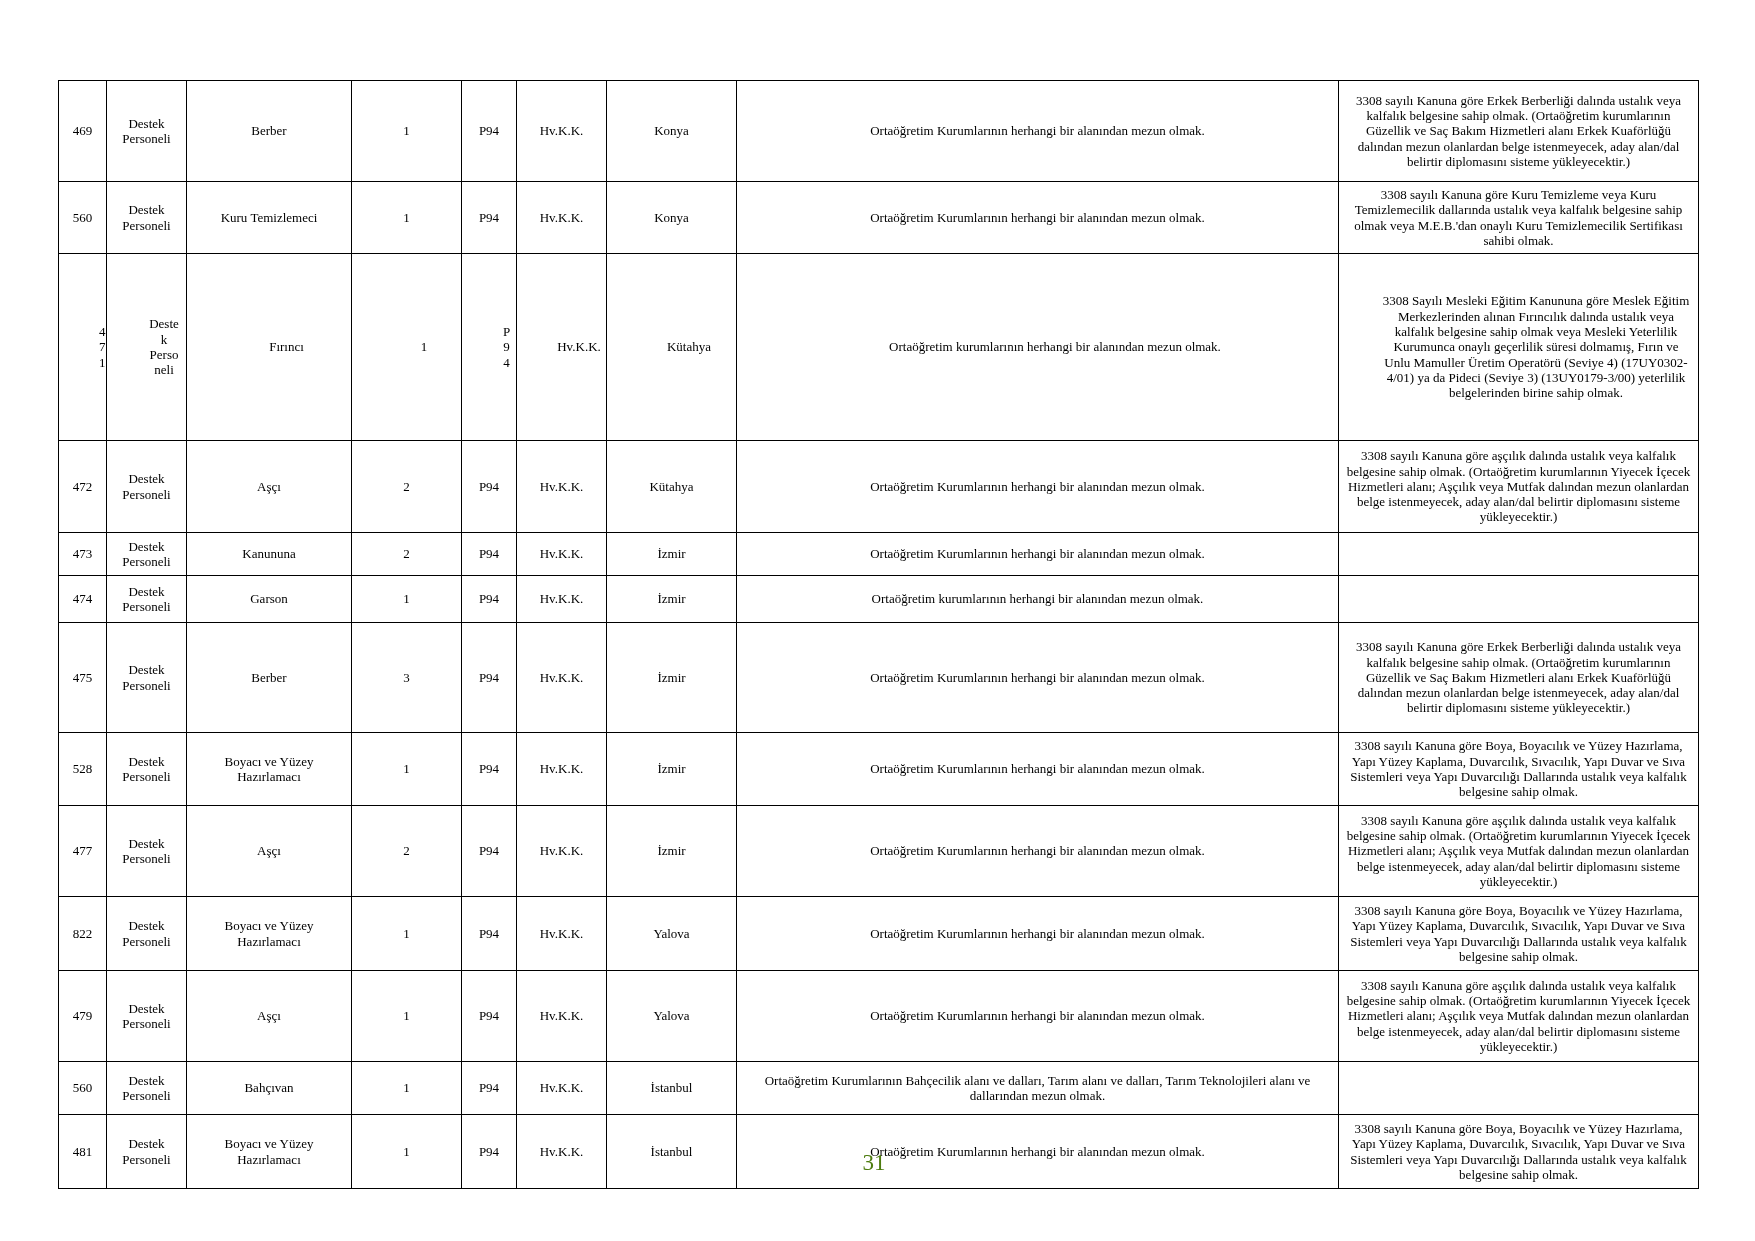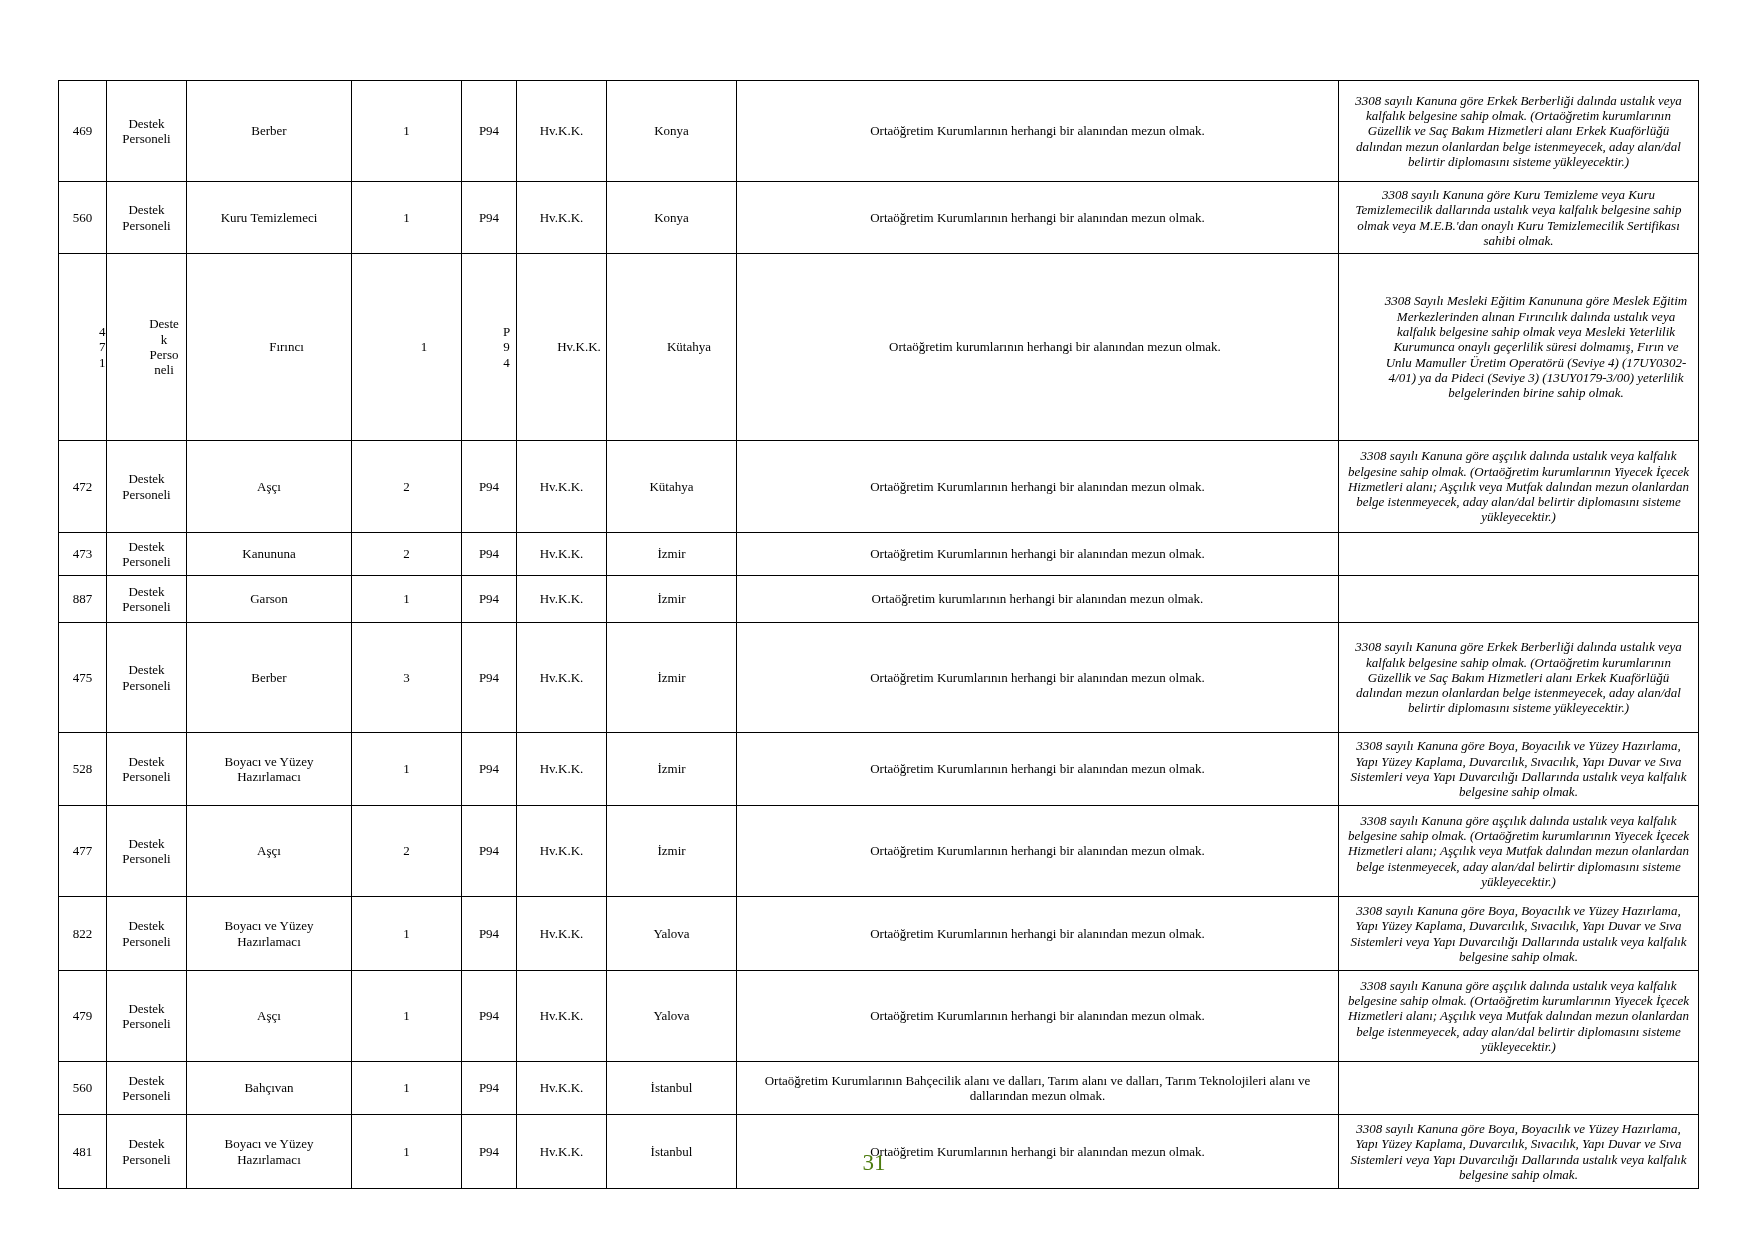--- a/index.html
+++ b/index.html
@@ -43,21 +43,20 @@
   td.c-req {
     text-align: justify;
     padding: 2px 8px 2px 8px;
     font-size: 13px;
   }
   td.c-note {
     text-align: justify;
     font-size: 12.5px;
     line-height: 1.17;
     padding: 2px 7px;
-    font-style: italic;
   }
   
   tbody tr:nth-child(1)  td { height: 96px; }
   tbody tr:nth-child(2)  td { height: 67px; }
   tbody tr:nth-child(3)  td { height: 182px; padding-left: 40px; }
   tbody tr:nth-child(4)  td { height: 87px; }
   tbody tr:nth-child(5)  td { height: 38px; }
   tbody tr:nth-child(6)  td { height: 42px; }
   tbody tr:nth-child(7)  td { height: 105px; }
   tbody tr:nth-child(8)  td { height: 68px; }
@@ -143,21 +142,21 @@
     <td class="c-unit">Destek Personeli</td>
     <td class="c-title">Kanununa</td>
     <td class="c-count">2</td>
     <td class="c-code">P94</td>
     <td class="c-force">Hv.K.K.</td>
     <td class="c-city">İzmir</td>
     <td class="c-req">Ortaöğretim Kurumlarının herhangi bir alanından mezun olmak.</td>
     <td class="c-note"></td>
   </tr>
         <tr>
-    <td class="c-no">887</td>
+    <td class="c-no">474</td>
     <td class="c-unit">Destek Personeli</td>
     <td class="c-title">Garson</td>
     <td class="c-count">1</td>
     <td class="c-code">P94</td>
     <td class="c-force">Hv.K.K.</td>
     <td class="c-city">İzmir</td>
     <td class="c-req">Ortaöğretim kurumlarının herhangi bir alanından mezun olmak.</td>
     <td class="c-note"></td>
   </tr>
         <tr>

